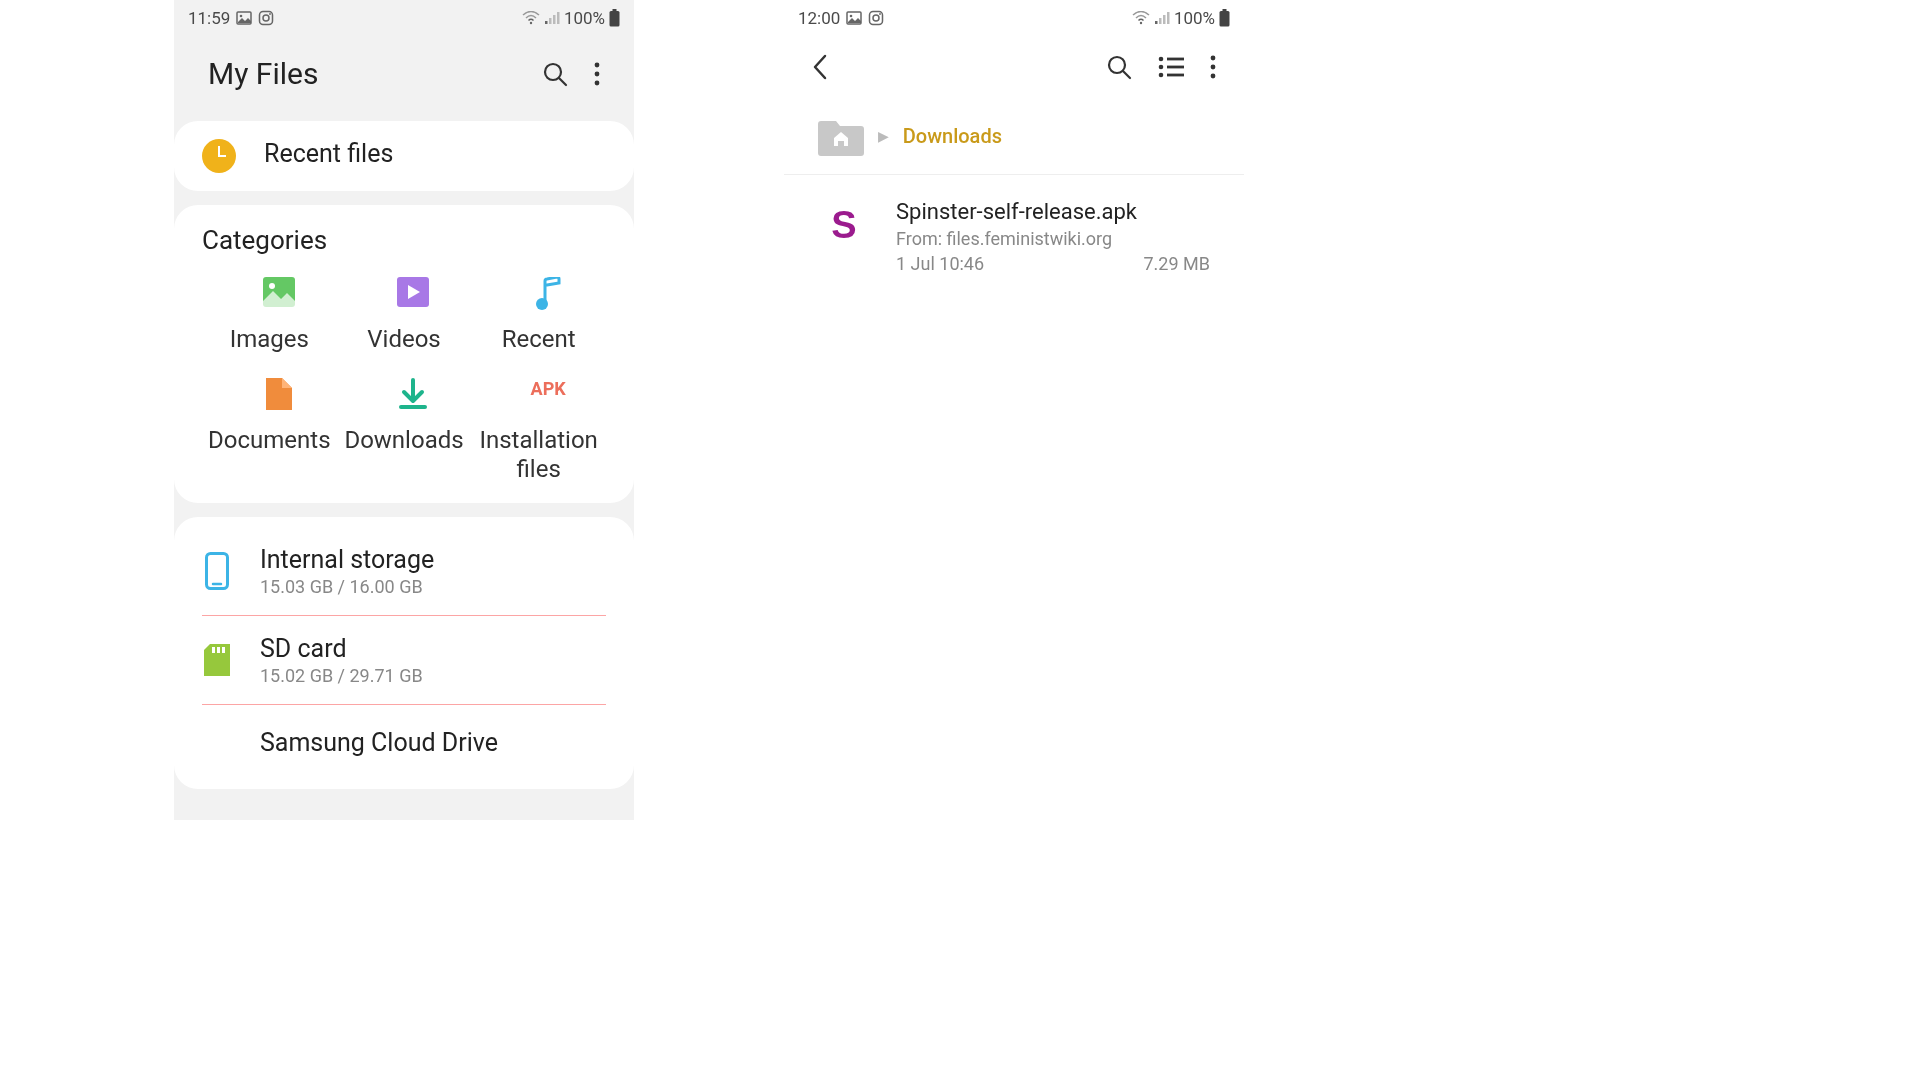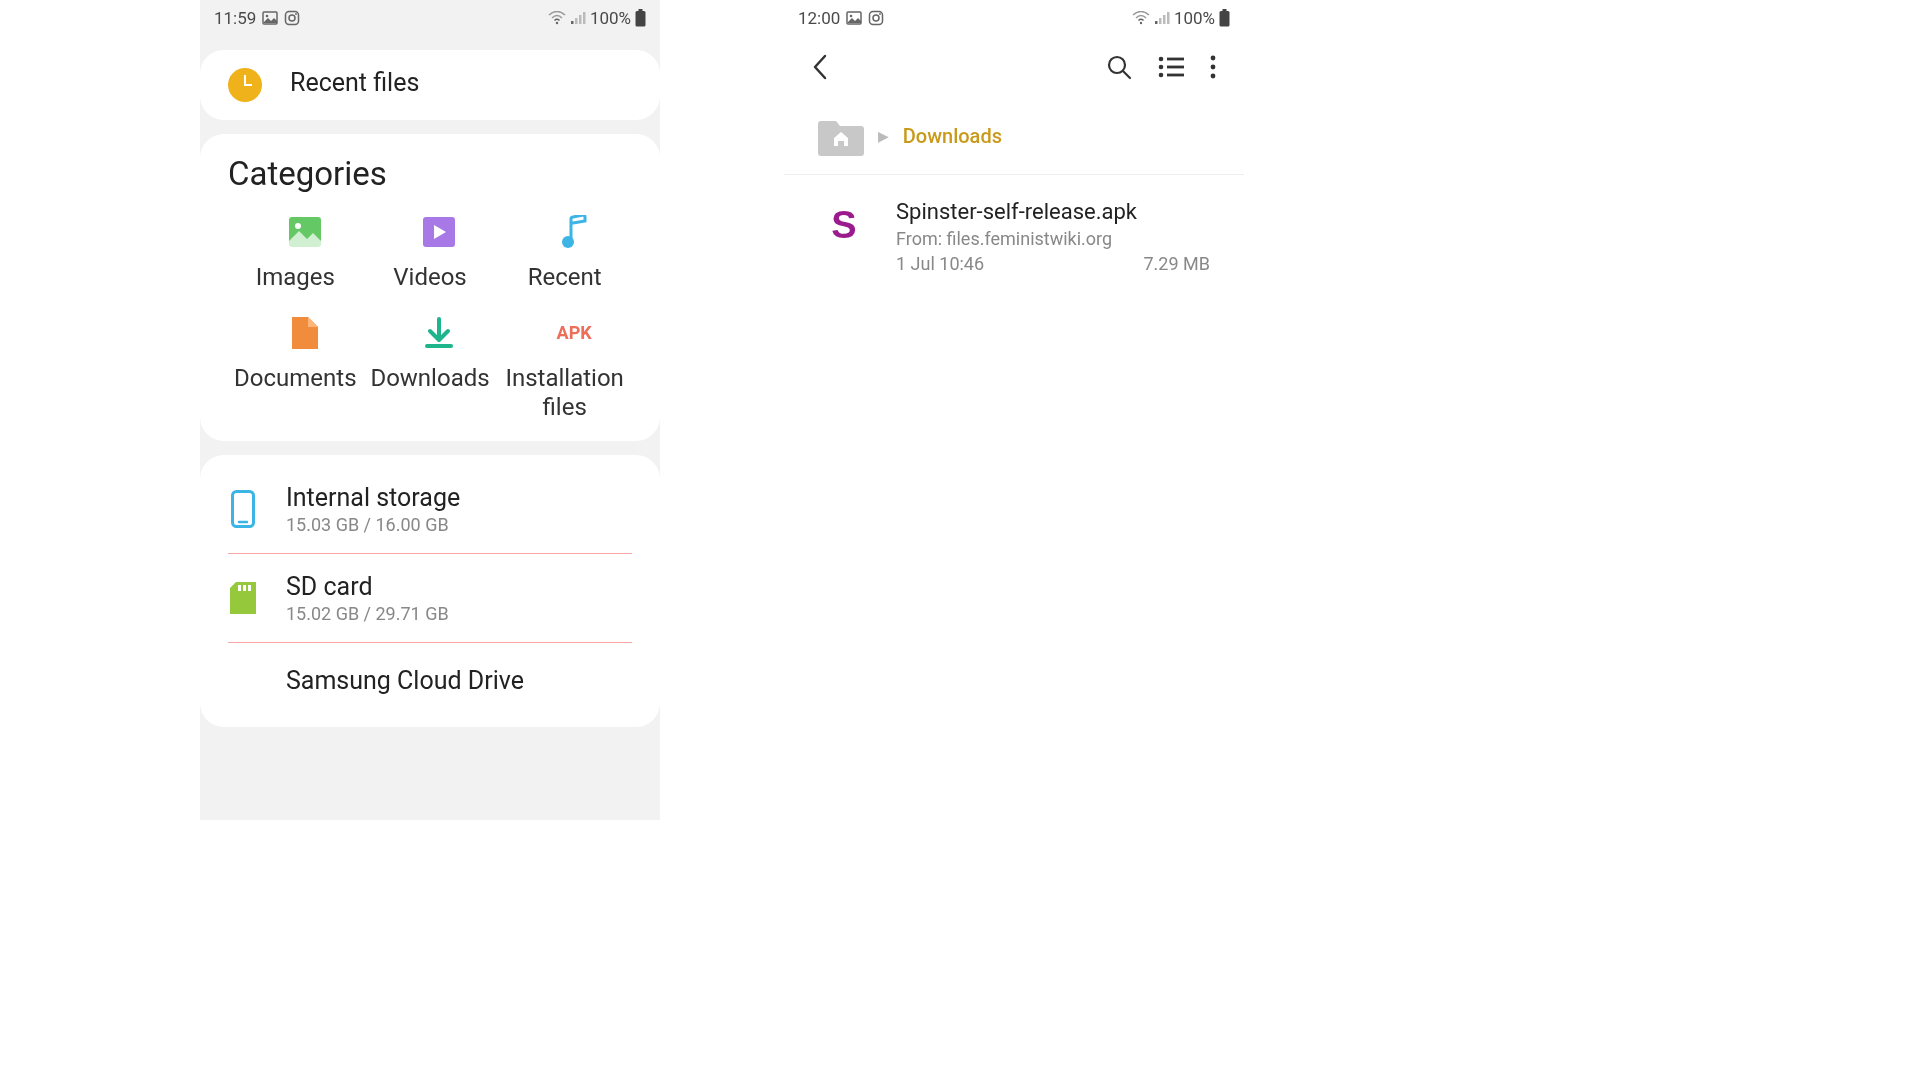--- a/index.html
+++ b/index.html
@@ -10,21 +10,21 @@
       font-family: -apple-system, BlinkMacSystemFont, "Segoe UI", Roboto, sans-serif;
       position: relative;
     }
     .phone {
       position: absolute;
       width: 460px;
       height: 820px;
       top: 0;
       overflow: hidden;
     }
-    .phone.left { left: 200px; background: #f2f2f2; }
+    .phone.left { left: 174px; background: #f2f2f2; }
     .phone.right { left: 784px; background: #ffffff; }
     
     .status-bar {
       height: 36px;
       display: flex;
       align-items: center;
       justify-content: space-between;
       padding: 0 14px;
       font-size: 17px;
       color: #4a4a4a;
@@ -83,38 +83,37 @@
     .clock-icon::after {
       content: '';
       position: absolute;
       top: 50%; left: 50%;
       width: 8px; height: 2px;
       background: #fff;
       transform: translate(-1px, -50%);
     }
     .recent-text { font-size: 25px; color: #222; }
     
-    .categories-title { font-size: 33px; color: #222; margin-bottom: 22px; }
+    .categories-title { font-size: 26px; color: #222; margin-bottom: 22px; }
     .cat-grid {
       display: grid;
       grid-template-columns: repeat(3, 1fr);
       gap: 24px 0;
     }
     .cat-item {
       display: flex;
       flex-direction: column;
       align-items: center;
       gap: 14px;
       cursor: pointer;
     }
     .cat-icon {
       width: 34px;
       height: 34px;
       display: flex;
-      align-items: center;
       justify-content: center;
       margin-left: 19px;
     }
     .cat-label { font-size: 24px; color: #333; text-align: center; line-height: 1.2; }
     
     .storage-card { padding: 10px 28px; }
     .storage-item {
       display: flex;
       align-items: center;
       gap: 28px;
@@ -211,20 +210,38 @@
       <span>100%</span>
       <span class="status-icon">
         <svg width="11" height="18" viewBox="0 0 11 18">
             <rect x="3.5" y="0" width="4" height="2" fill="#444"></rect>
             <rect x="0.5" y="2" width="10" height="15.5" rx="1.5" fill="#444"></rect>
           </svg>
       </span>
     </div>
   </div>
 
+  <div class="header">
+    <div class="header-title">My Files</div>
+    <div class="header-actions">
+      <div class="icon-btn">
+        <svg width="26" height="26" viewBox="0 0 26 26">
+            <circle cx="11" cy="11" r="8" fill="none" stroke="#333" stroke-width="2.2"></circle>
+            <line x1="17" y1="17" x2="24" y2="24" stroke="#333" stroke-width="2.2" stroke-linecap="round"></line>
+          </svg>
+      </div>
+      <div class="icon-btn">
+        <svg width="6" height="24" viewBox="0 0 6 24">
+            <circle cx="3" cy="3" r="2.4" fill="#333"></circle>
+            <circle cx="3" cy="12" r="2.4" fill="#333"></circle>
+            <circle cx="3" cy="21" r="2.4" fill="#333"></circle>
+          </svg>
+      </div>
+    </div>
+  </div>
 
   <div class="card recent-card">
     <div class="clock-icon"></div>
     <div class="recent-text">Recent files</div>
   </div>
 
   <div class="card">
     <div class="categories-title">Categories</div>
     <div class="cat-grid">
       <div class="cat-item">

